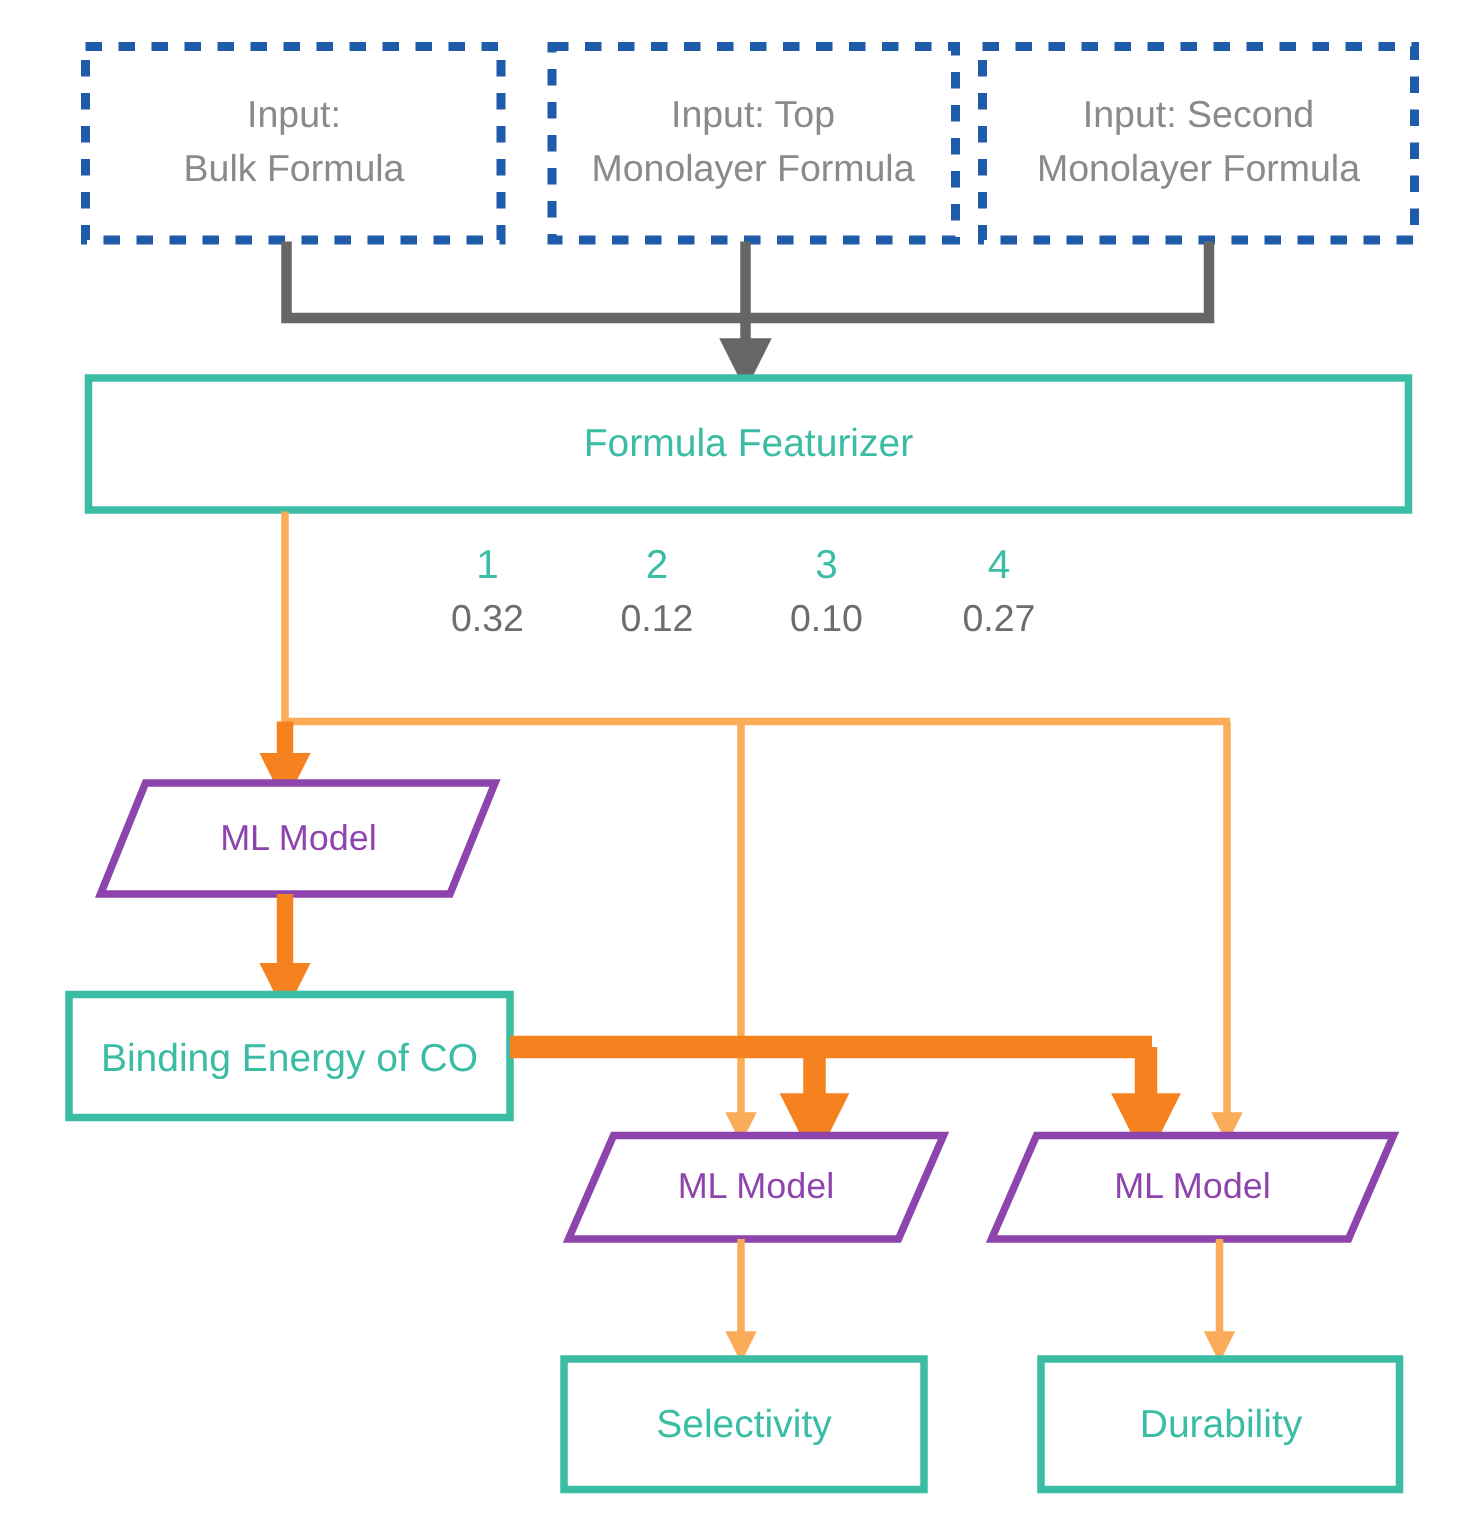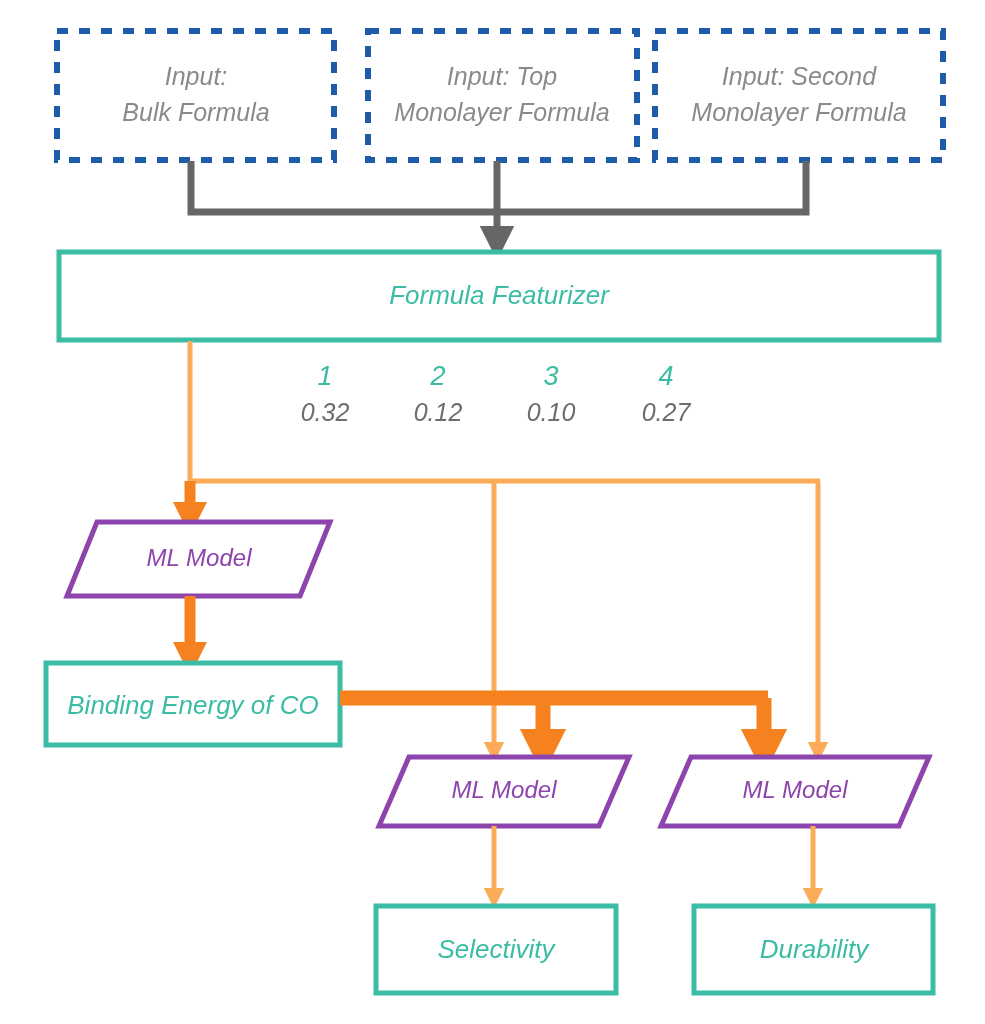--- a/index.html
+++ b/index.html
@@ -9,21 +9,20 @@
   }
   body {
     font-family: "Liberation Sans", sans-serif;
   }
   #diagram-root {
     position: relative;
     width: 985px;
     height: 1024px;
     background: #ffffff;
     overflow: hidden;
-    font-style: italic;
   }
   svg.diagram-canvas {
     position: absolute;
     top: 0;
     left: 0;
     width: 985px;
     height: 1024px;
     display: block;
   }
   .node-label {

